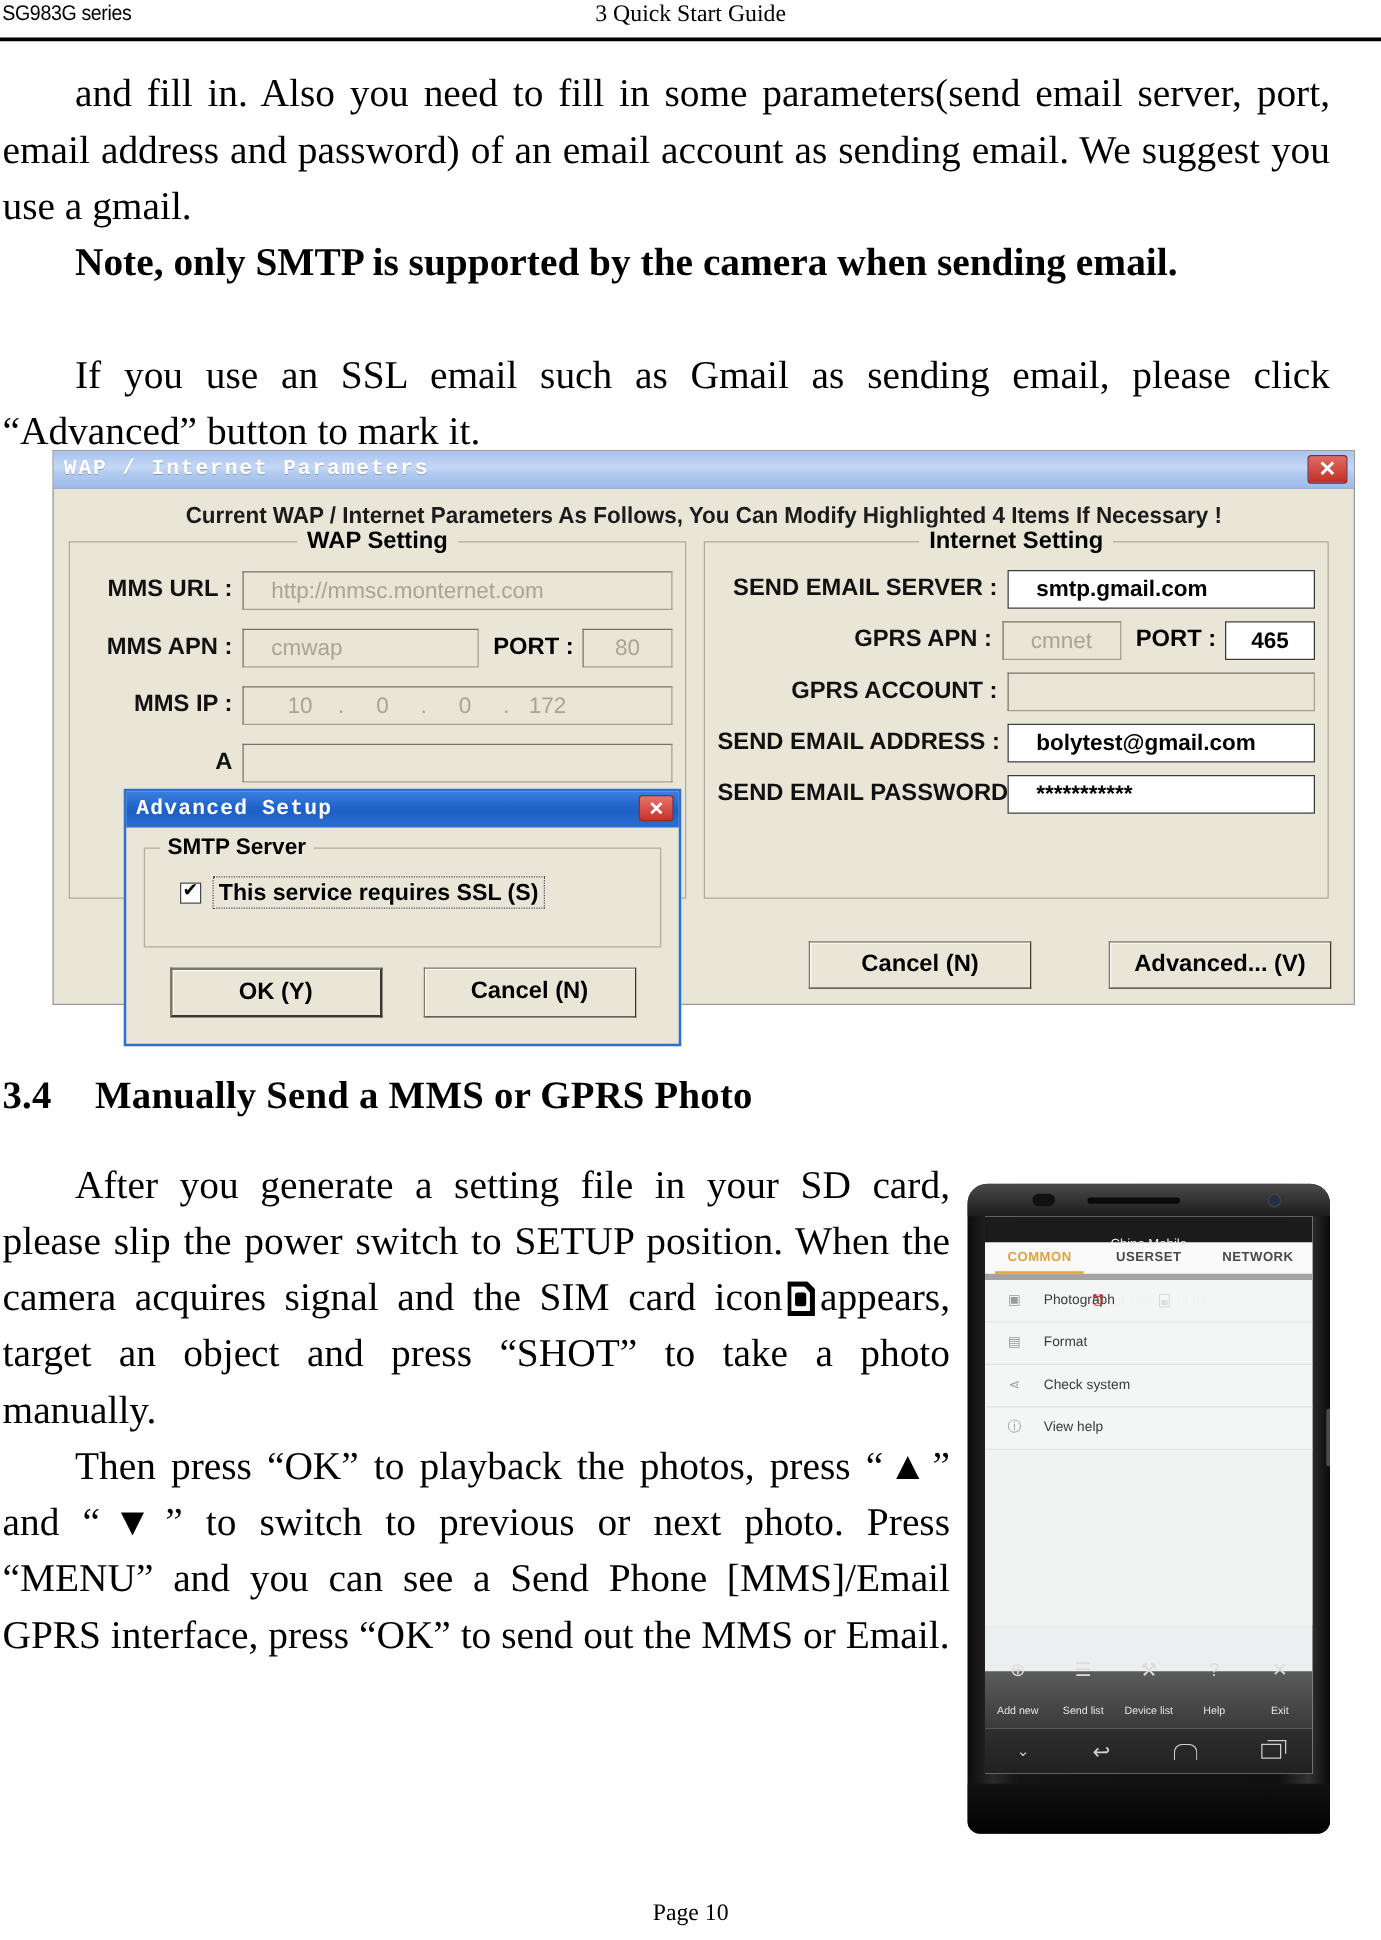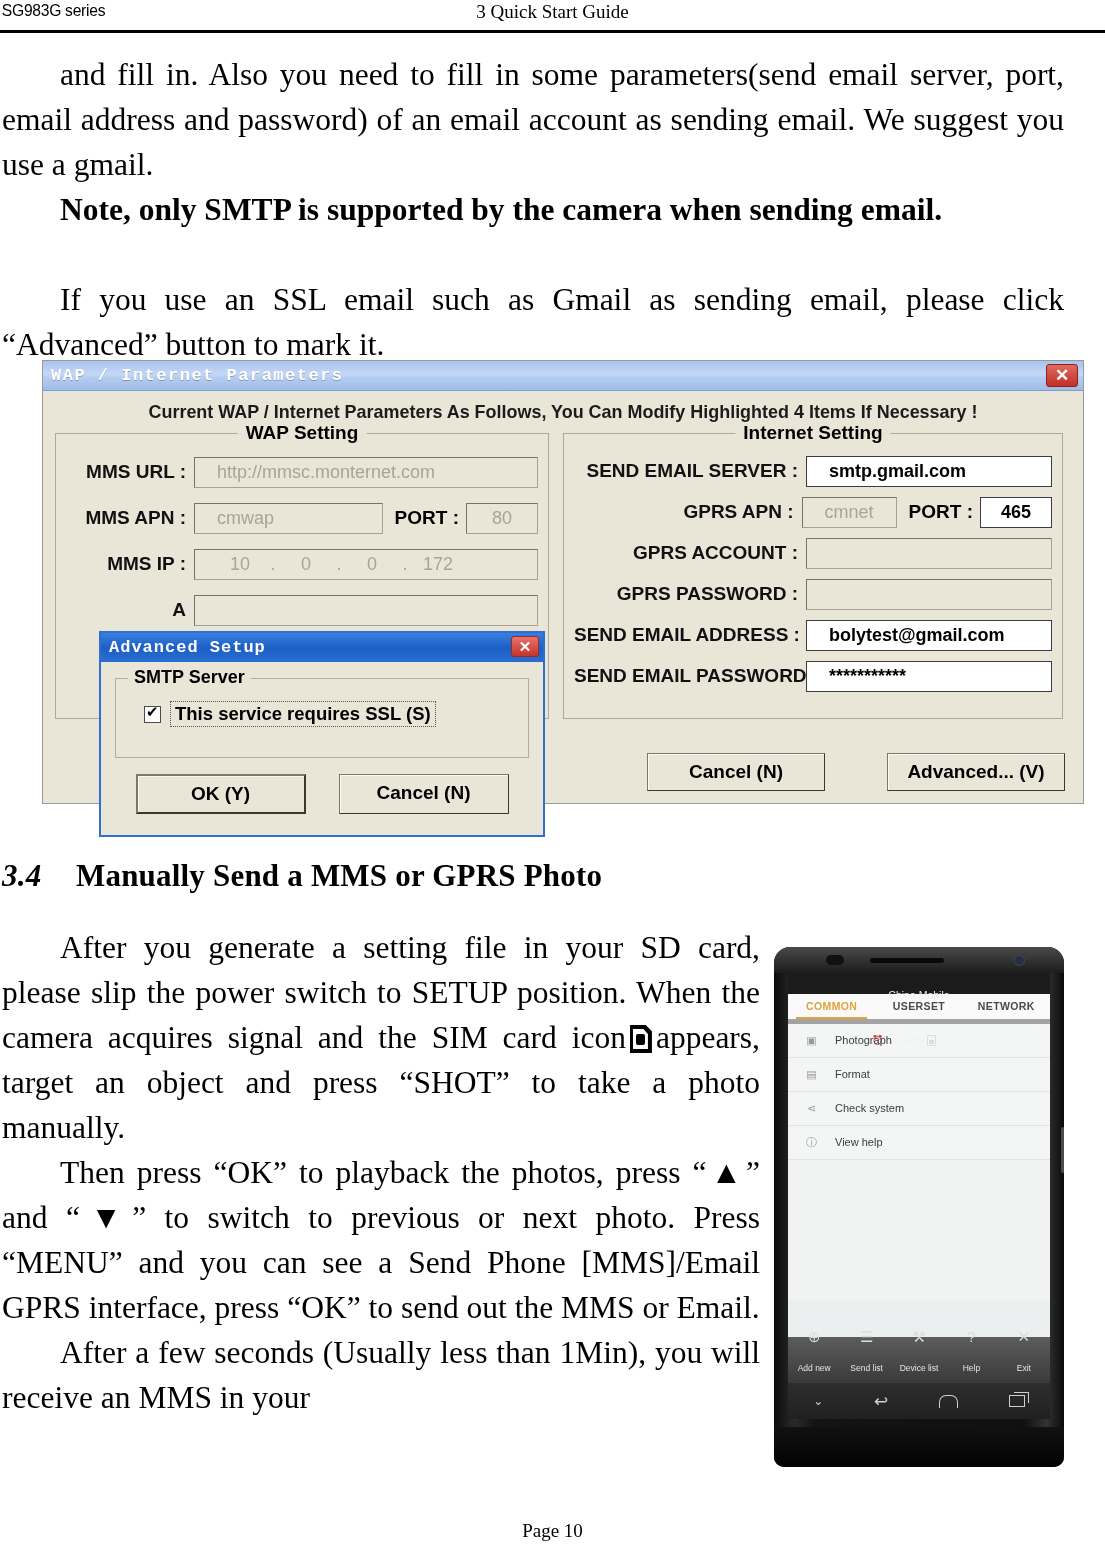--- a/index.html
+++ b/index.html
@@ -295,21 +295,21 @@
 
   
   .sec-head {
     position: absolute;
     left: 2px;
     top: 858px;
     font-size: 31px;
     font-weight: bold;
     letter-spacing: 0.2px;
   }
-  .sec-num { display: inline-block; width: 74px; font-style: italic; }
+  .sec-num { display: inline-block; width: 74px; }
 
   
   .lower-wrap {
     position: absolute;
     top: 925px;
     left: 2px;
     width: 1062px;
     font-size: 31.5px;
     line-height: 45px;
     text-align: justify;
@@ -620,24 +620,20 @@
           <div class="inp">cmnet</div>
           <div class="port-label">PORT :</div>
           <div class="inp port-inp active">465</div>
         </div>
 
         <div class="field-row" style="margin-bottom:11px;height:30px">
           <div class="field-label" style="width:232px">GPRS ACCOUNT :</div>
           <div class="inp"></div>
         </div>
 
-        <div class="field-row" style="margin-bottom:11px;height:30px">
-          <div class="field-label" style="width:232px">GPRS PASSWORD :</div>
-          <div class="inp"></div>
-        </div>
 
         <div class="field-row" style="margin-bottom:11px;height:30px">
           <div class="field-label" style="width:232px">SEND EMAIL ADDRESS :</div>
           <div class="inp active">bolytest@gmail.com</div>
         </div>
 
         <div class="field-row" style="margin-bottom:0;height:30px">
           <div class="field-label" style="width:232px">SEND EMAIL PASSWORD :</div>
           <div class="inp active">***********</div>
         </div>
@@ -761,16 +757,15 @@
 
       </div>
       <div class="phone-bottom-bezel"></div>
     </div>
   </div>
 
   <p class="indent"><span>After you generate a setting file in your SD card, please slip the power switch to SETUP position. When the camera acquires      signal and the SIM card icon</span><span class="sim-glyph"></span><span>appears, target an object and press “SHOT” to take a photo manually.</span></p>
 
   <p class="indent">Then press “OK” to playback the photos, press “▲” and “▼” to switch to previous or next photo. Press “MENU” and you can see a Send Phone [MMS]/Email GPRS   interface, press “OK” to send out the MMS or Email.</p>
 
-  <p class="indent">After a few seconds (Usually less than 1Min), you will receive an MMS in your</p>
 </div>
 
 <div class="footer">Page 10</div>
 
 </body></html>

